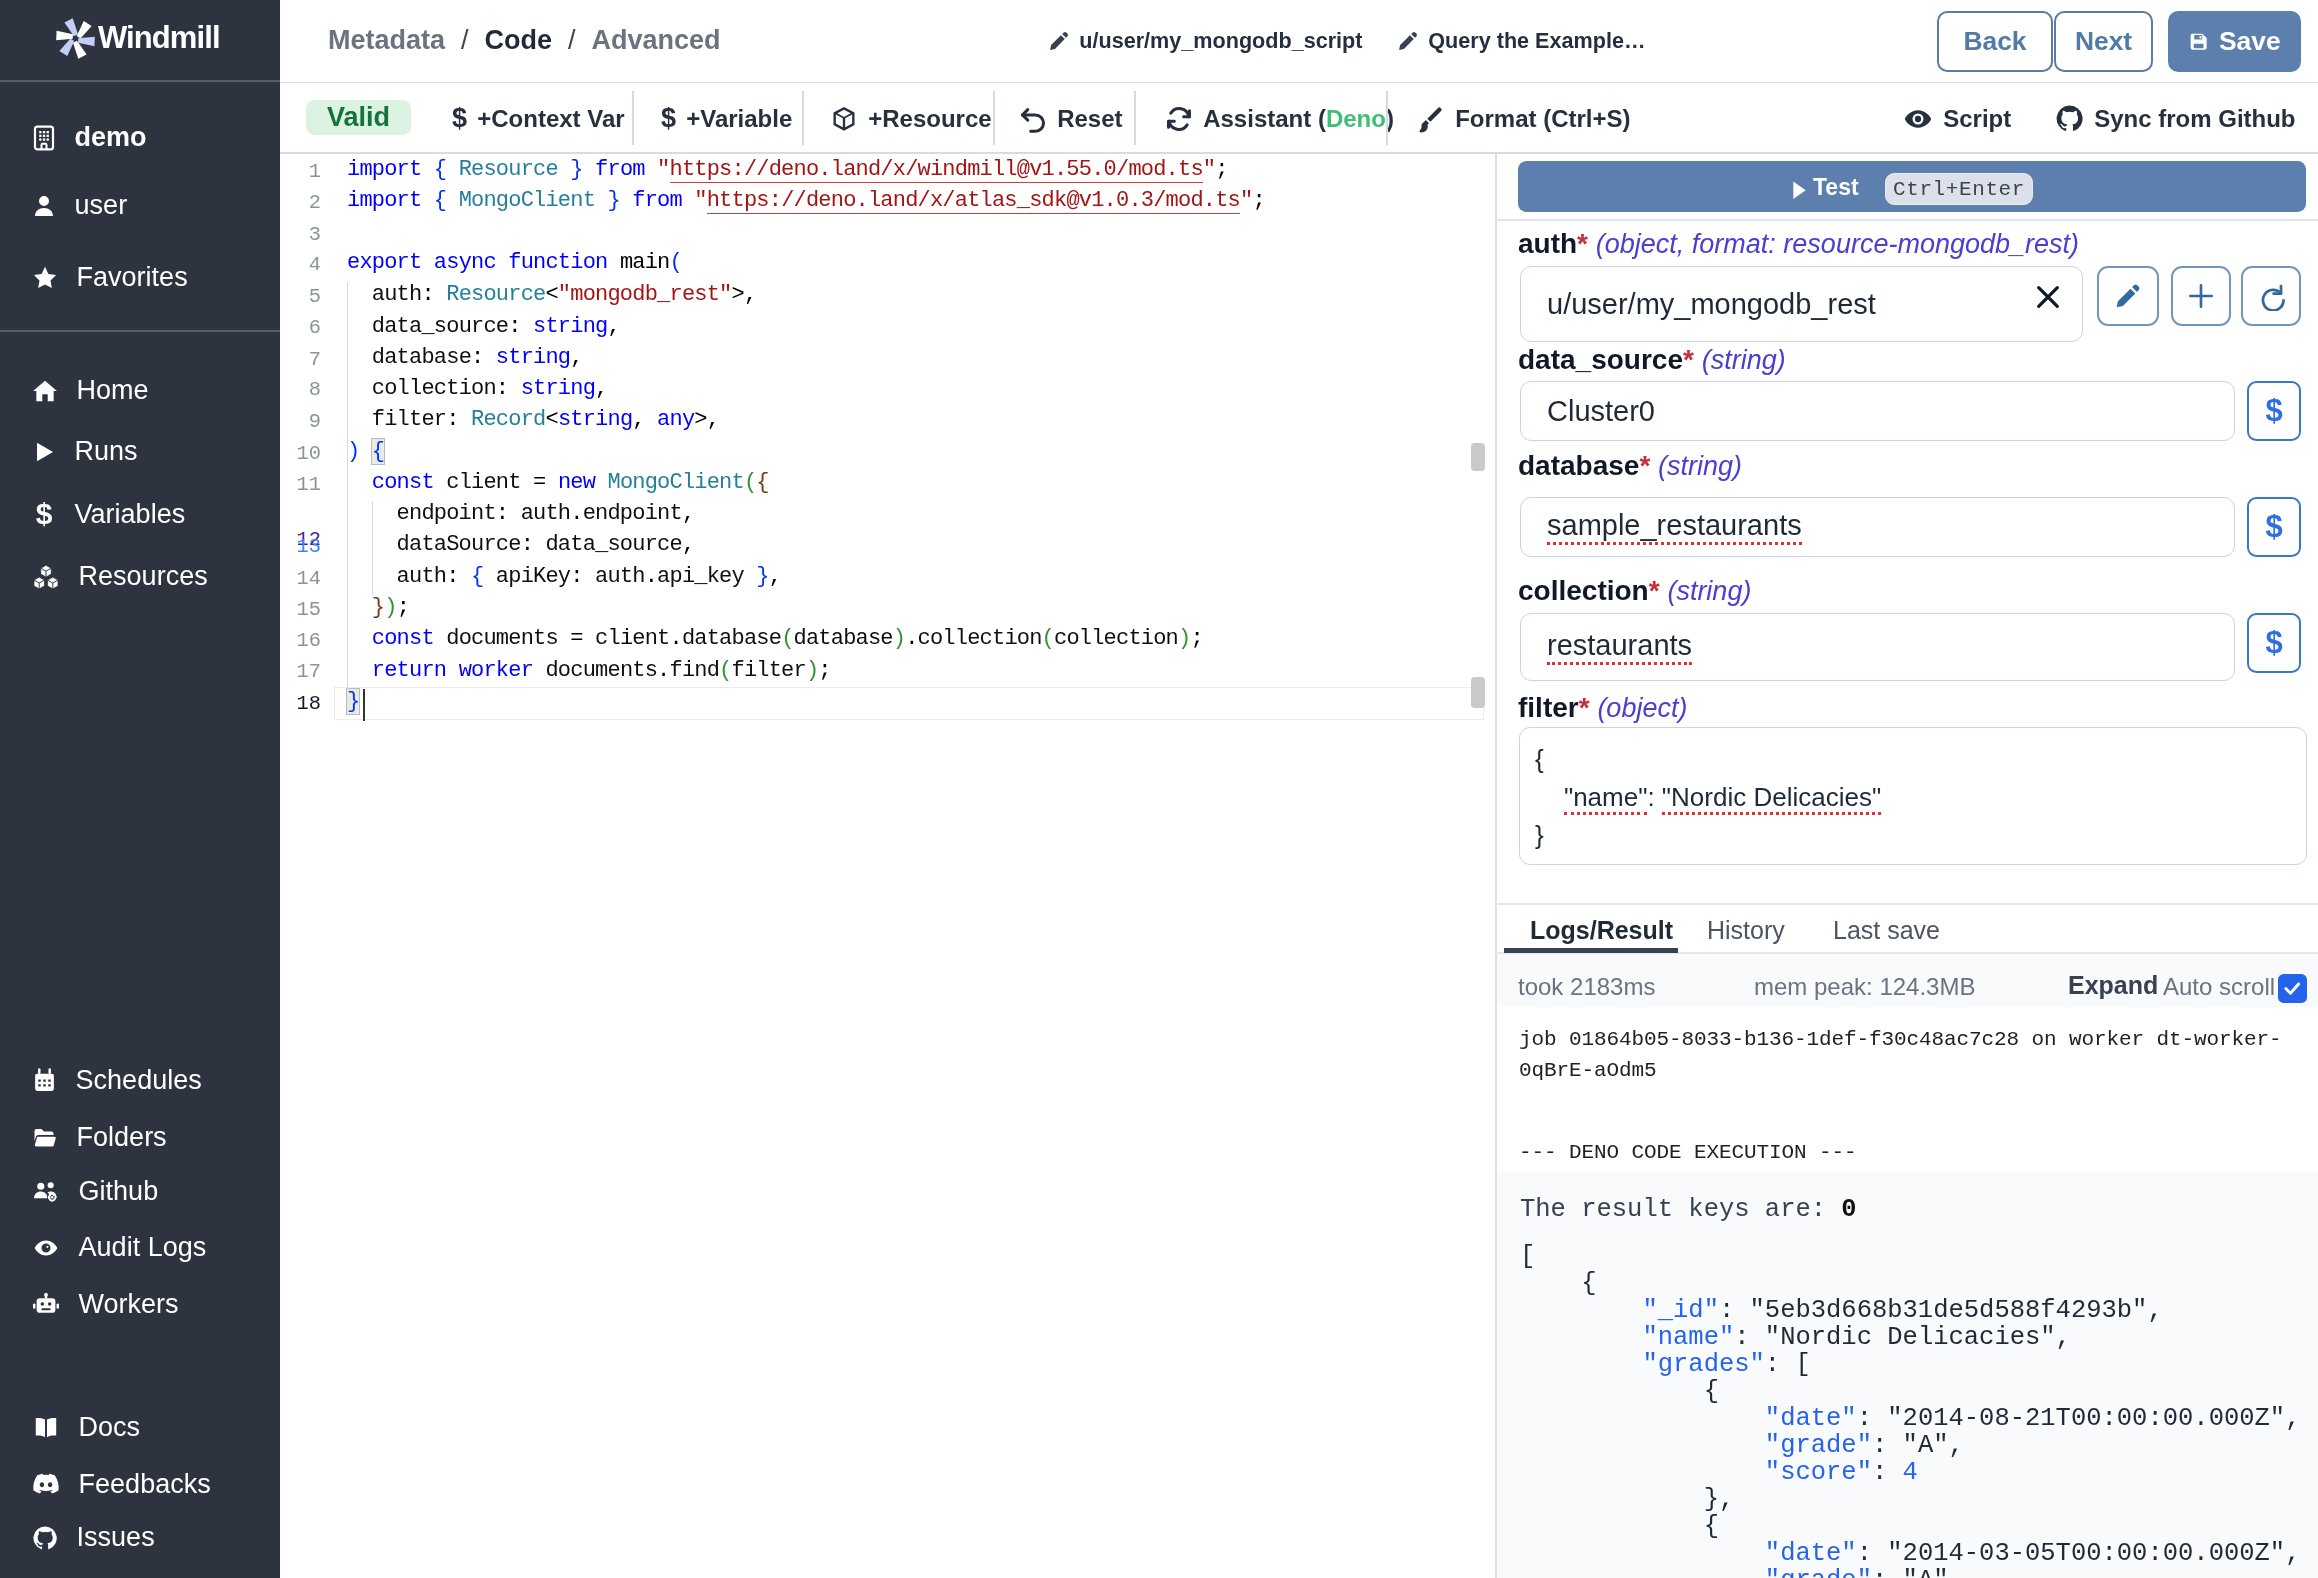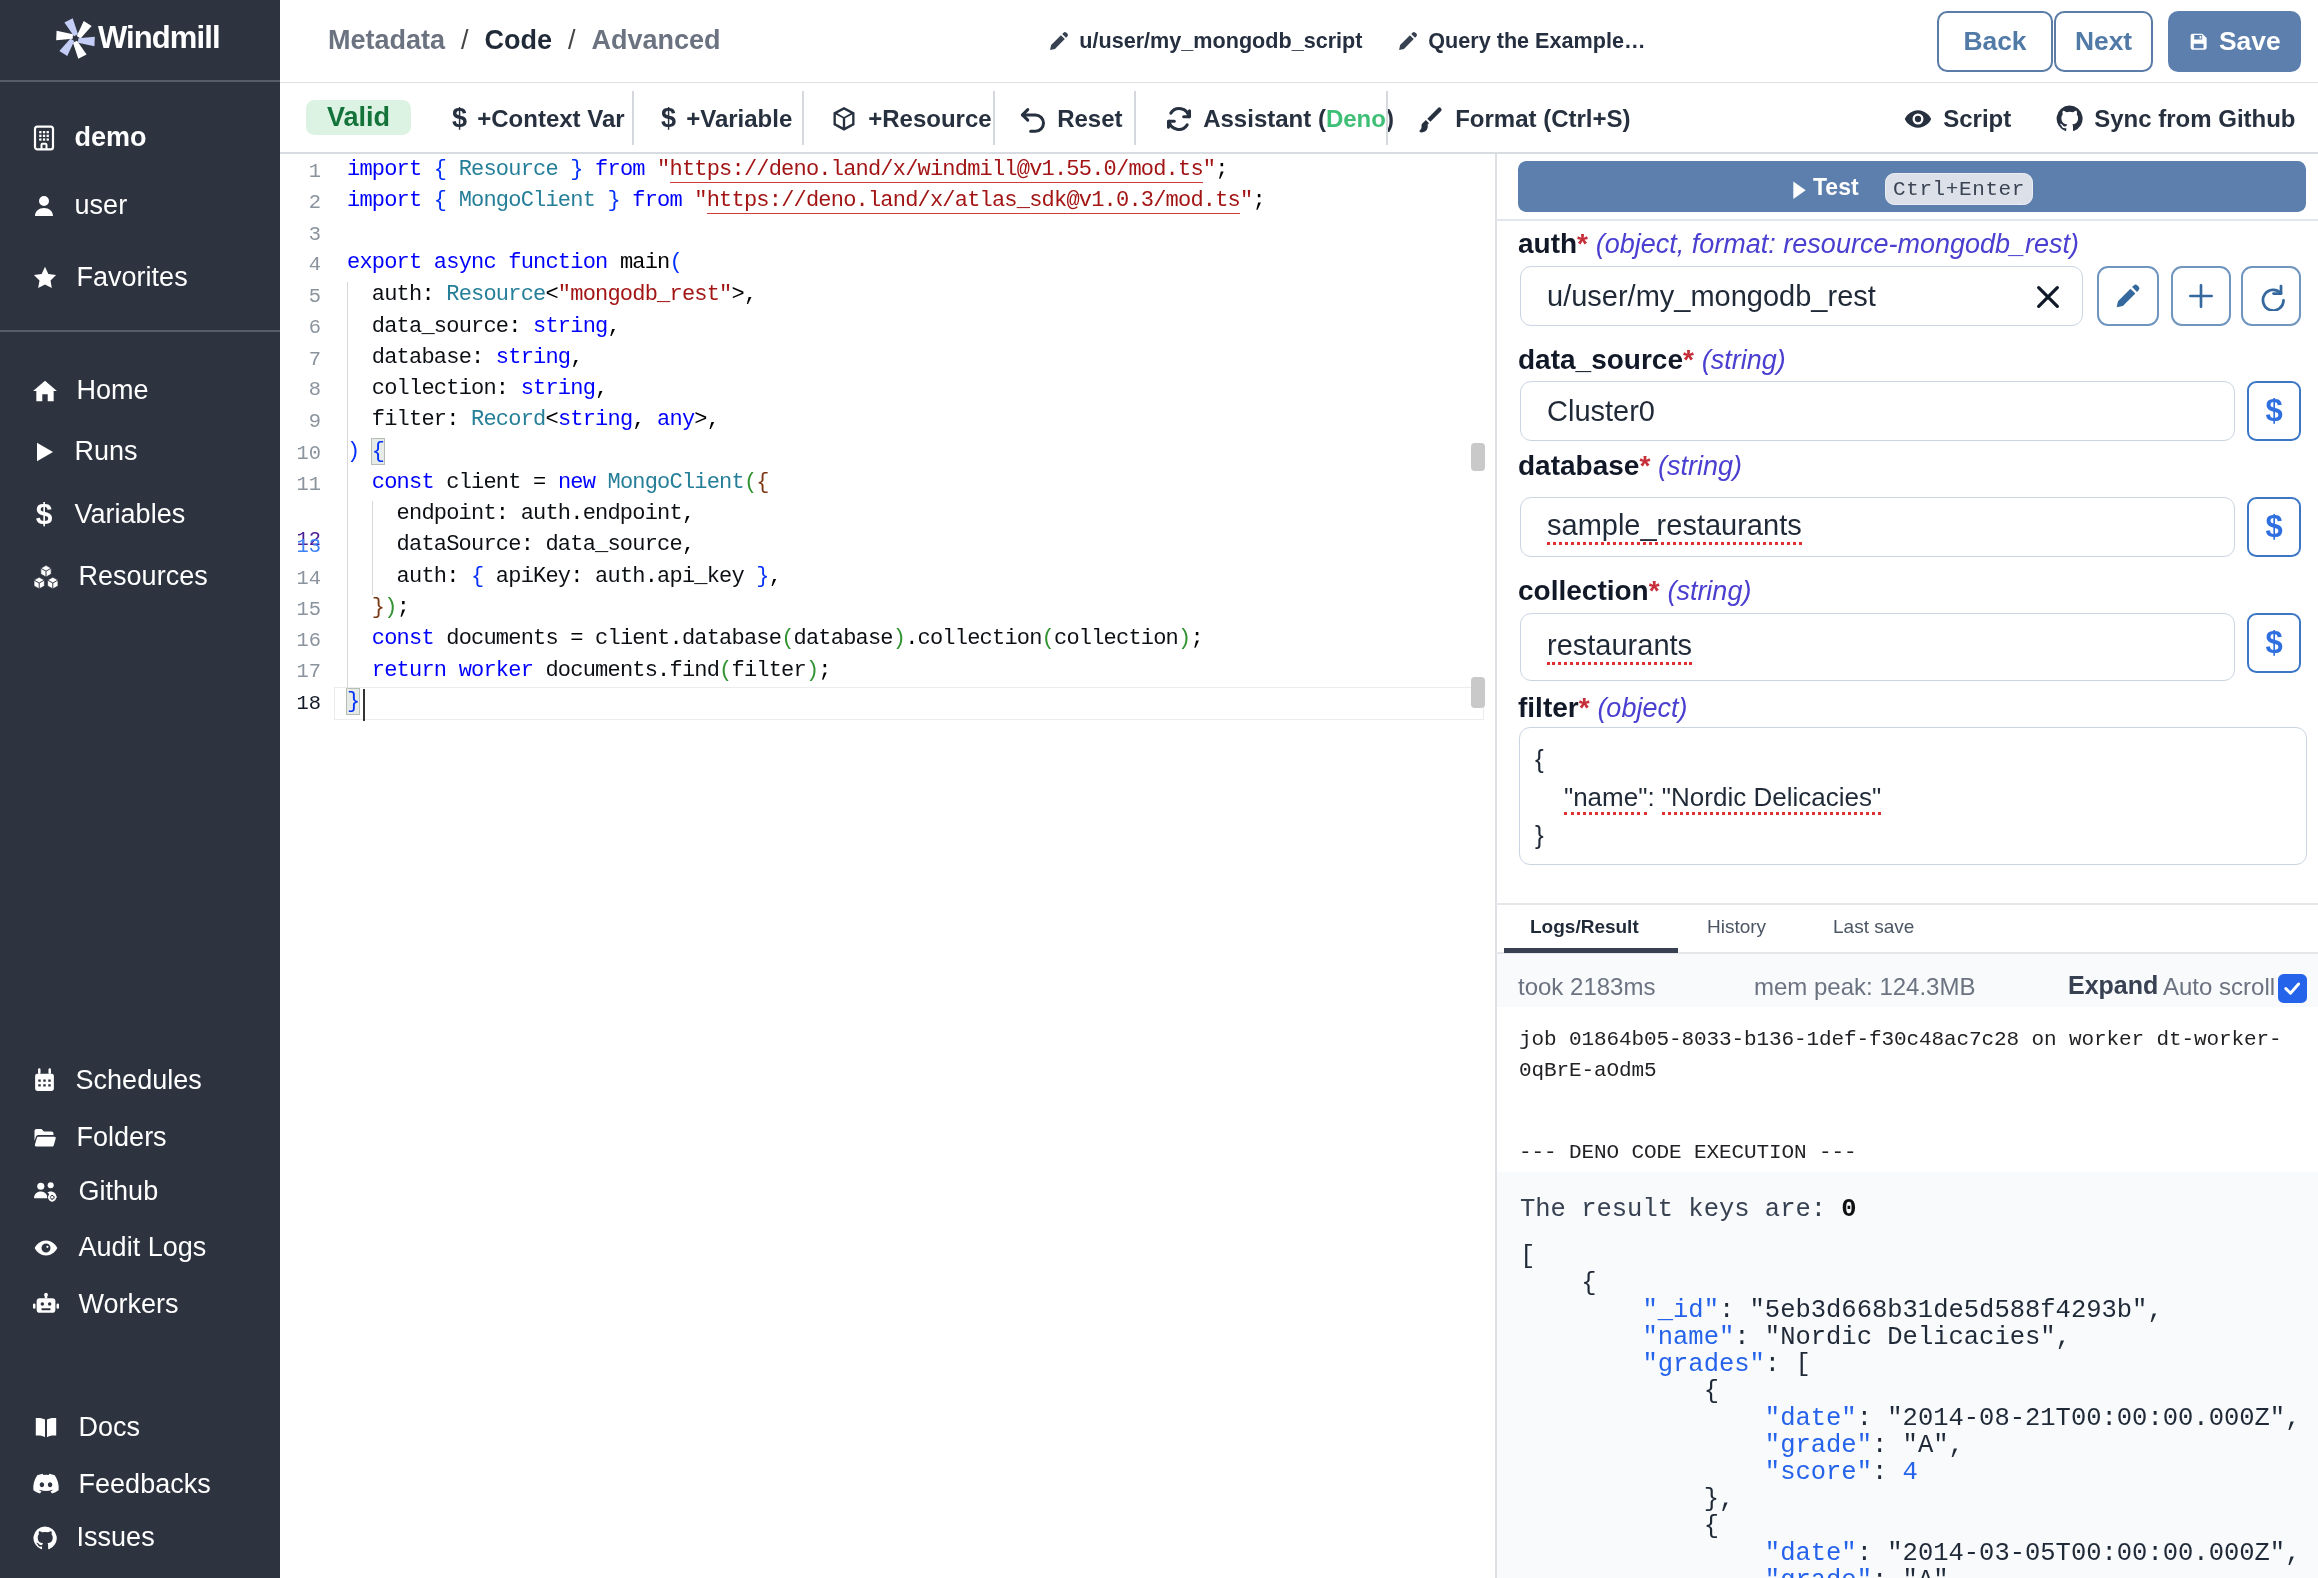--- a/index.html
+++ b/index.html
@@ -33,21 +33,21 @@
 .brbox{background:#e7ebe7;outline:1.9px solid #b5bdb5}
 .iguide{width:1.4px;background:#d8d8d8}
 
 #rpanel-border{left:1495px;top:154px;width:1.9px;height:1425px;background:#dde1e6}
 .label{font-size:28px;font-weight:700;color:#111827;white-space:nowrap}
 .label .star{color:#c62f39}
 .hint{font-size:27px;font-style:italic;font-weight:400;color:#4a3fd0}
 .input{border:1.9px solid #cbd5e1;border-radius:11px;background:#fff;font-size:29px;color:#1f2937;display:flex;align-items:center;padding-left:26px}
 .sqbtn{border:2.3px solid #7096c0;border-radius:11px;background:#fff;display:flex;align-items:center;justify-content:center}
 .dbtn{border:2.3px solid #3c77c6;border-radius:9.3px;background:#fff;color:#2f6fe0;font-weight:700;font-size:31px;display:flex;align-items:center;justify-content:center}
-.tab{font-size:19px;color:#4b5563;font-weight:500}
+.tab{font-size:25px;color:#4b5563;font-weight:500}
 .tab.act{color:#1f2937;font-weight:700}
 .meta{font-size:24px;color:#6b7280}
 .logtxt{font-size:21px;letter-spacing:-0.1px;color:#202124;white-space:pre;line-height:31px}
 .restxt{font-size:25.5px;color:#1f2937;white-space:pre;line-height:27px}
 .jk{color:#2563eb}
 .redot{border-bottom:3.2px dotted #e03131}
 </style></head>
 <body>
 <div id="sidebar" class="a">
 <svg class="a" style="left:54px;top:16.7px" width="43" height="43" viewBox="0 0 24 24">
@@ -311,21 +311,21 @@
 <div class="a" style="left:1471px;top:677px;width:14px;height:31px;background:#c9c9c9;border-radius:3.7px"></div>
 <div id="rpanel-border" class="a"></div>
 <div class="a" style="left:1518px;top:161px;width:788px;height:51px;background:#5c7fae;border-radius:8.3px"></div>
 <svg class="a" style="left:1792px;top:181px" width="15" height="18.6" viewBox="0 0 14 18" fill="#fff">
     <path d="M1 0.5 13 9 1 17.5z"></path>
   </svg>
 <div class="a" style="left:1813px;top:174px;color:#fff;font-weight:700;font-size:23px">Test</div>
 <div class="a mono" style="left:1885px;top:173px;width:148px;height:32px;background:#dce1e9;border:1.9px solid #ecedf2;border-radius:9.3px;color:#3b4454;font-size:21px;display:flex;align-items:center;justify-content:center;letter-spacing:0.6px">Ctrl+Enter</div>
 <div class="a" style="left:1496px;top:219px;width:823px;height:1.9px;background:#e2e5ea"></div>
 <div class="a label" style="left:1518px;top:228px">auth<span class="star">*</span>&nbsp;<span class="hint">(object, format: resource-mongodb_rest)</span></div>
-<div class="a input" style="left:1520px;top:266px;width:563px;height:60px">u/user/my_mongodb_rest<svg style="position:absolute;right:20.4px;top:16px" width="28" height="28" viewBox="0 0 24 24" stroke="#111827" stroke-width="2.8" stroke-linecap="round">
+<div class="a input" style="left:1520px;top:266px;width:563px;height:76px">u/user/my_mongodb_rest<svg style="position:absolute;right:20.4px;top:16px" width="28" height="28" viewBox="0 0 24 24" stroke="#111827" stroke-width="2.8" stroke-linecap="round">
       <path d="M4 4 20 20M20 4 4 20"></path>
     </svg></div>
 <div class="a sqbtn" style="left:2097px;top:266px;width:62px;height:60px">
     <svg width="28" height="28" viewBox="0 0 24 24" fill="#35699e">
       <path d="M16.9 2.9a2.3 2.3 0 0 1 3.2 0l1 1a2.3 2.3 0 0 1 0 3.2l-1.4 1.4-4.2-4.2zM14.1 5.7 3.4 16.4 2.3 21.7l5.3-1.1L18.3 9.9z"></path>
     </svg>
   </div>
 <div class="a sqbtn" style="left:2171px;top:266px;width:60px;height:60px">
     <svg width="32" height="32" viewBox="0 0 24 24" stroke="#35699e" stroke-width="2" stroke-linecap="round" fill="none">
       <path d="M12 4v16M4 12h16"></path>

